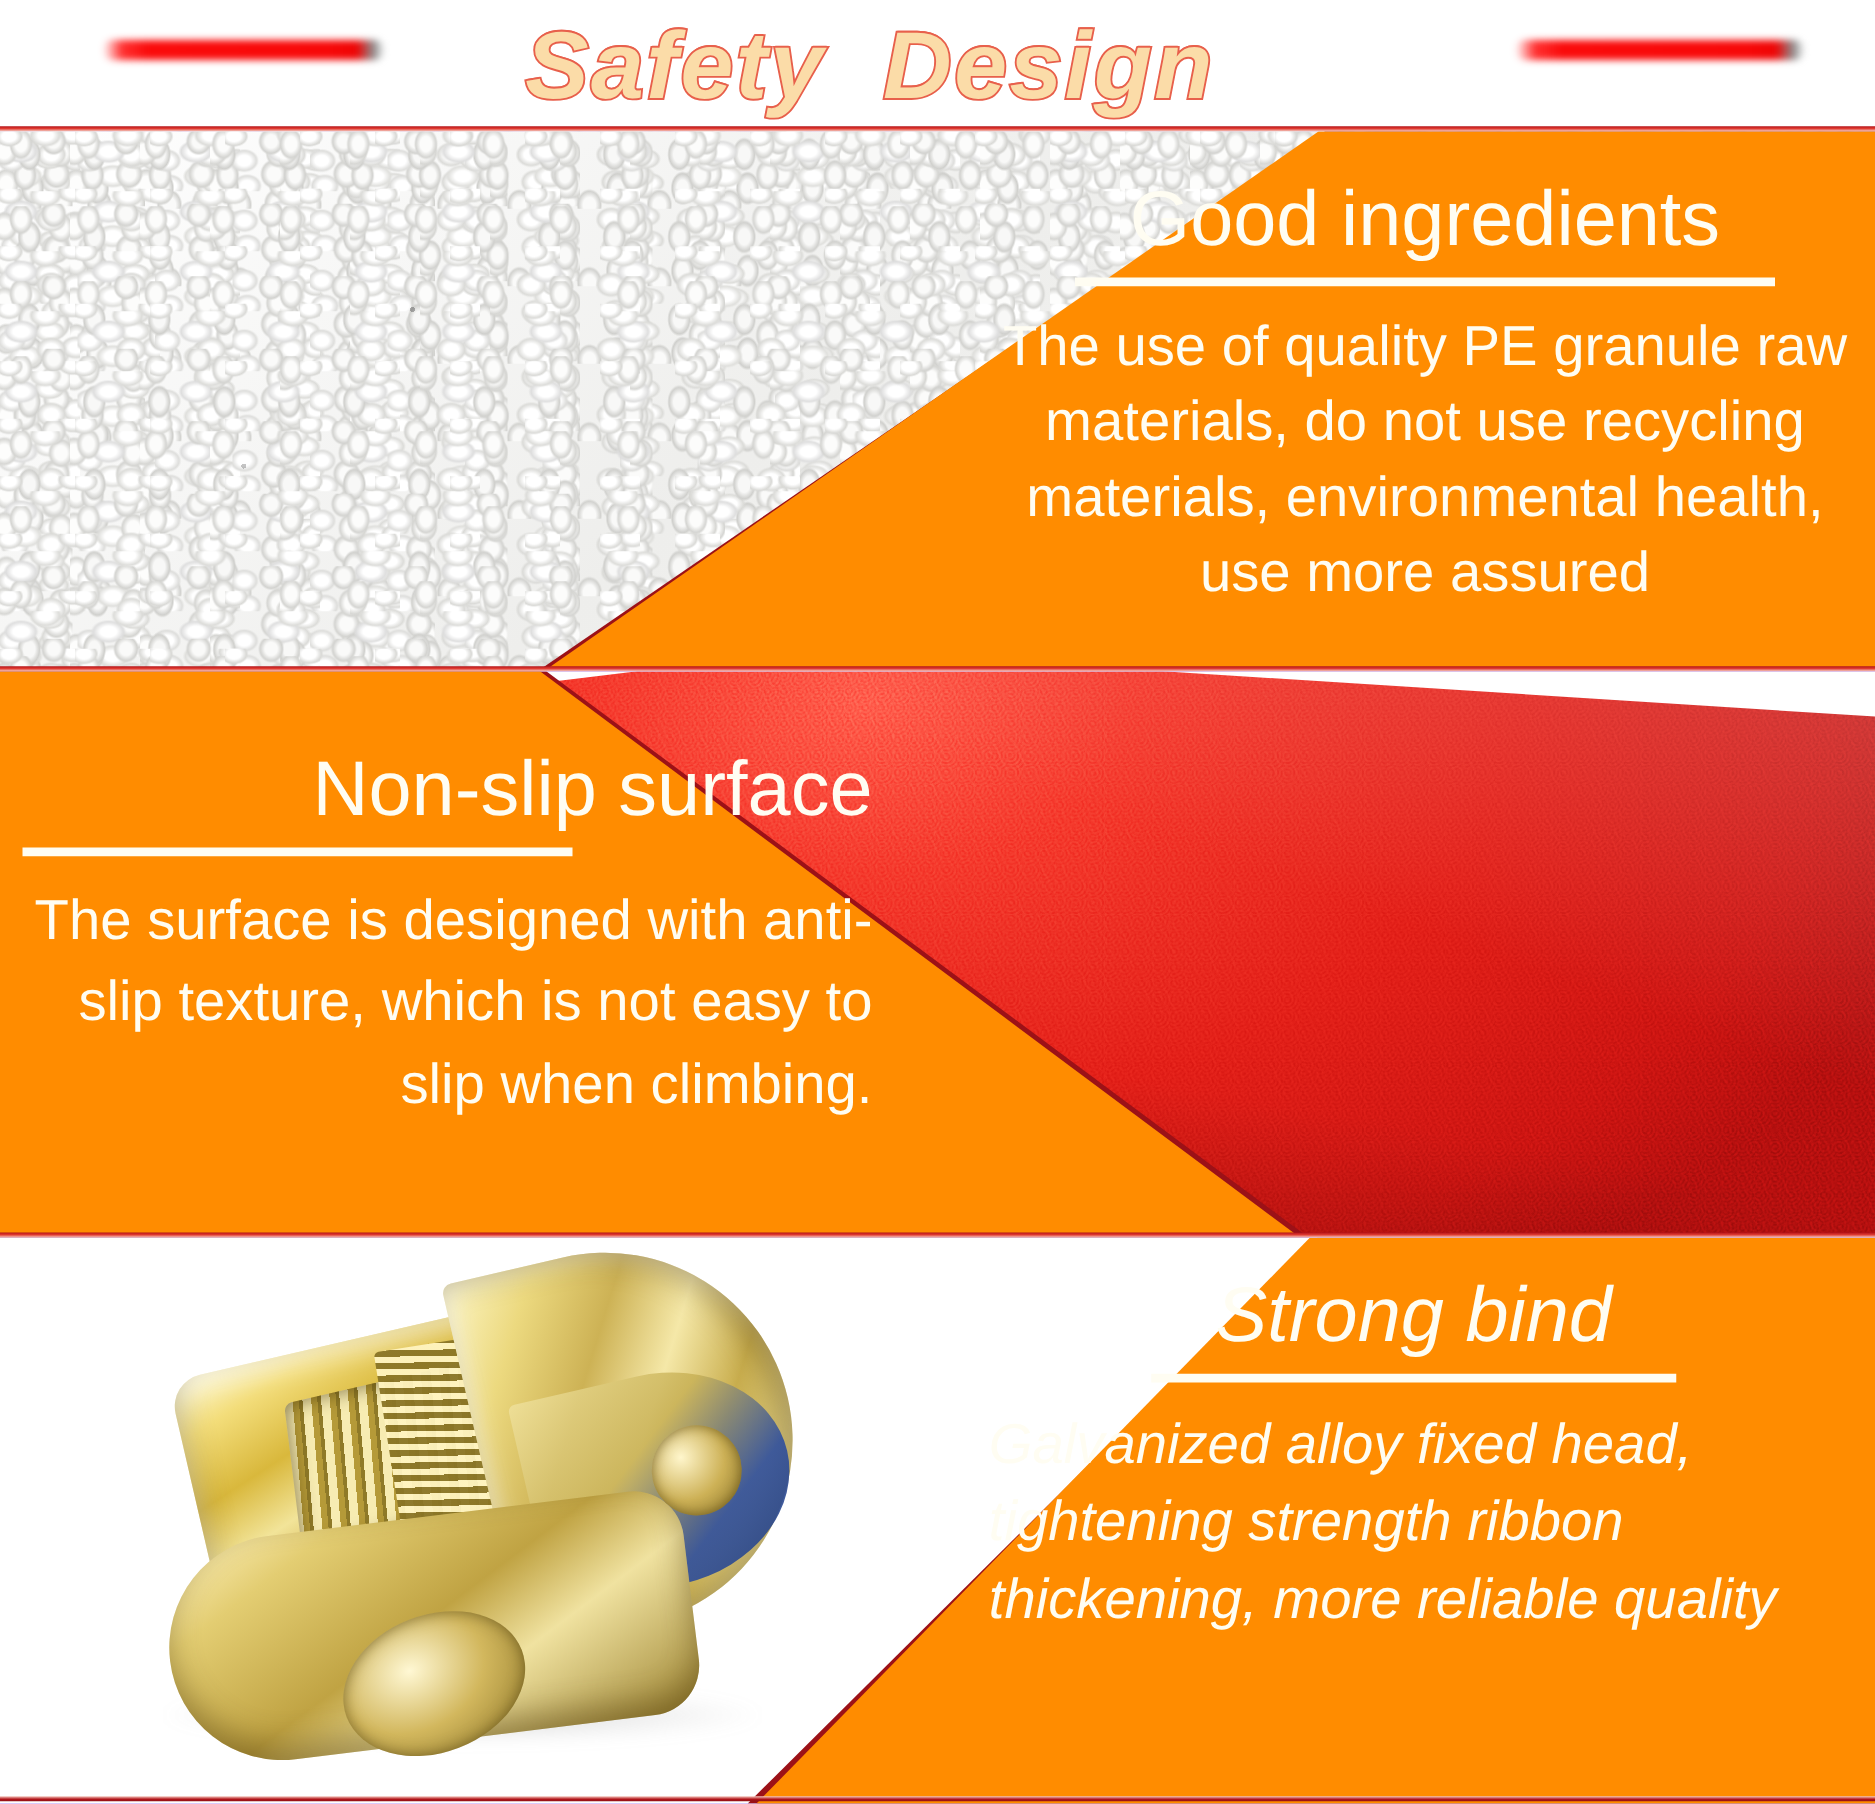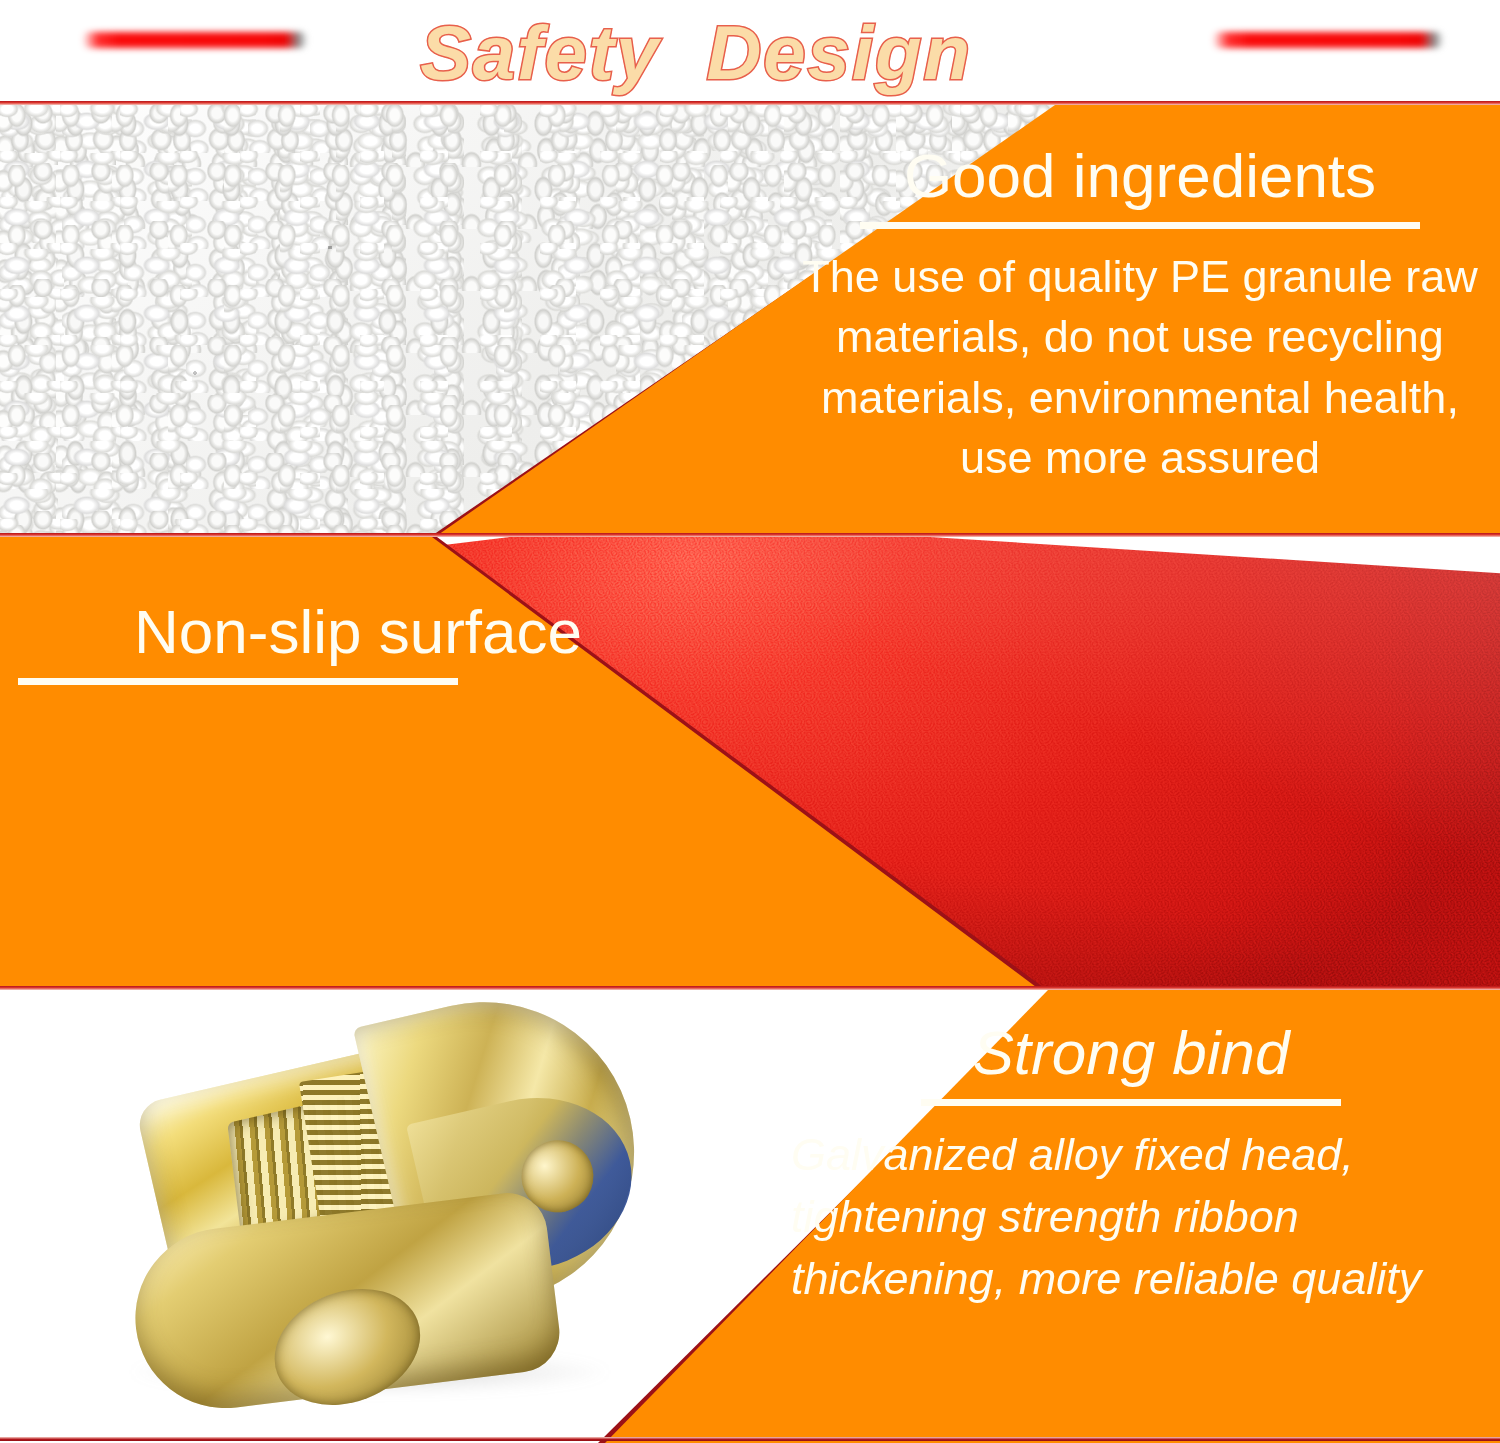--- a/index.html
+++ b/index.html
@@ -314,21 +314,21 @@
     font-size: 45px;
     line-height: 1.34;
     margin-top: 18px;
   }
 
   
   .p1-copy { left: 790px; top: 38px; width: 700px; text-align: center; }
   .p1-copy .hrule { width: 560px; margin-left: auto; margin-right: auto; }
 
   
-  .p2-copy { left: 18px; top: 62px; width: 680px; text-align: center; }
+  .p2-copy { left: 18px; top: 62px; width: 680px; text-align: right; }
   .p2-copy .hrule { width: 440px; }
   .p2-copy .body { line-height: 1.45; }
 
   
   .p3-copy { left: 791px; top: 30px; width: 680px; text-align: center; font-style: italic; }
   .p3-copy .hrule { width: 420px; margin-left: auto; margin-right: auto; }
   .p3-copy .body { text-align: left; line-height: 1.38; }
 </style>
 </head>
 <body>
@@ -367,20 +367,21 @@
         <div class="photo redstep"></div>
       </div>
     </div>
 
     <div class="orange-edge p2-orange-edge"></div>
     <div class="orange p2-orange"></div>
 
     <div class="copy p2-copy">
       <div class="heading">Non-slip surface</div>
       <div class="hrule"></div>
+      <div class="body">The surface is designed with anti-slip texture, which is not easy to slip when climbing.</div>
     </div>
   </section>
 
   <section class="panel panel-3">
 
     <div class="buckle-wrap">
       <div class="b-shadow"></div>
       <div class="buckle">
         <div class="b-body"></div>
         <div class="b-slot"></div>

